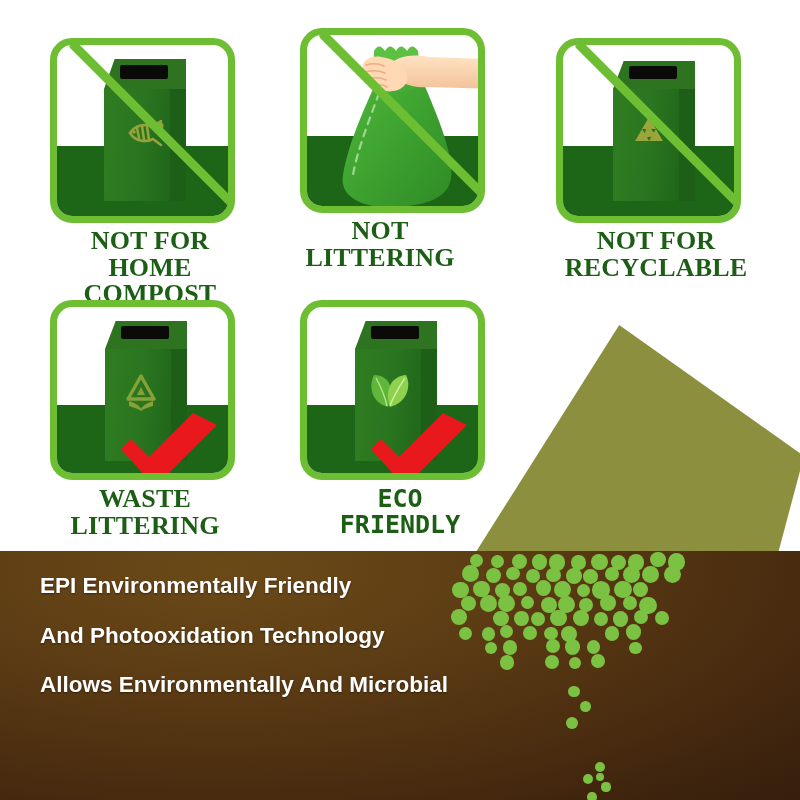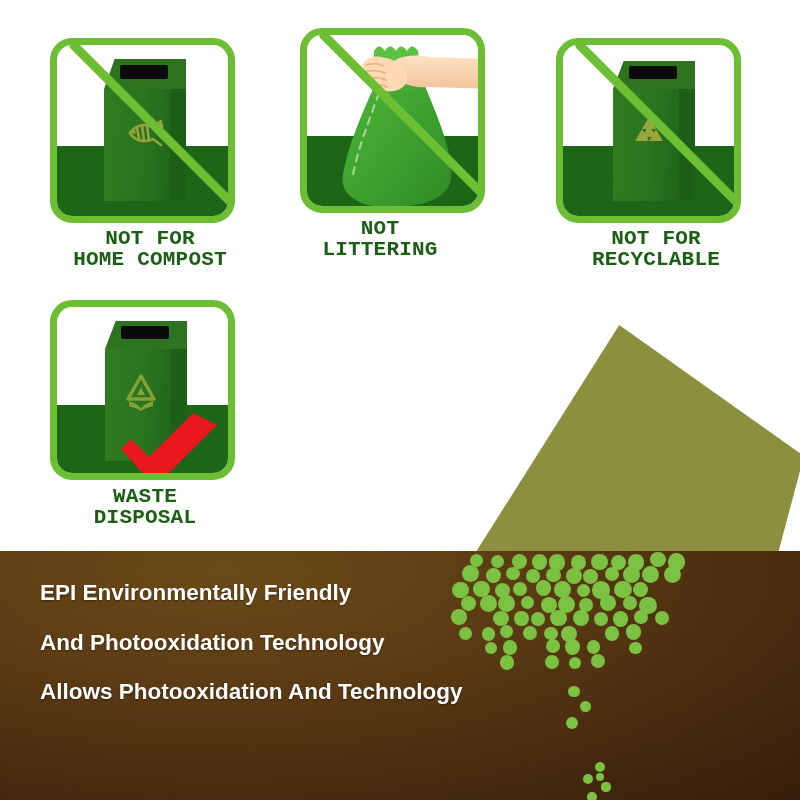--- a/index.html
+++ b/index.html
@@ -65,38 +65,38 @@
   
   .caption{
     position:absolute;left:0;width:100%;
     text-align:center;
     color:#1b5e14;
     font-weight:700;
     line-height:1.02;
     letter-spacing:0.2px;
     white-space:pre-line;
   }
-  .caption.sans{font-family:Liberation Mono, monospace;font-size:21px;}
+  .caption.sans{font-family:Liberation Serif, serif;font-size:26px;}
   .caption.mono{font-family:"DejaVu Sans Mono", monospace;font-size:25px;letter-spacing:0px;}
 
   
   .olive-bag{
     position:absolute;
     background:#8b8f3e;
   }
 
   
   .bottom-band{
     position:absolute;left:0;top:551px;width:800px;height:249px;
     background:
       radial-gradient(120% 150% at 28% 8%, #6b4a18 0%, #5d3d14 28%, #4a2c10 58%, #38200c 82%, #2a170a 100%);
     overflow:hidden;
   }
   .band-text{
-    position:absolute;left:40px;top:31px;width:450px;
+    position:absolute;left:40px;top:24px;width:450px;
     color:#ffffff;
   }
   .band-line{
     font-family:"Liberation Sans", sans-serif;
     font-size:22.5px;
     font-weight:700;
     line-height:1;
     margin-bottom:27px;
     white-space:nowrap;
     text-shadow:0 1px 2px rgba(0,0,0,.45);
@@ -239,23 +239,52 @@
         </div>
 
         <div class="check" style="left:62px;top:106px;width:100px;height:76px;z-index:6;">
           <svg width="100" height="76" viewBox="0 0 100 76">
             <path d="M2 36 L12 26 L30 44 L74 0 L98 12 L36 74 Z" fill="#e8181c"></path>
           </svg>
         </div>
       </div>
 
       <div class="caption sans" style="top:186px;width:200px;left:-5px;">WASTE
-DISPOSAL</div>
-    </div>
-
+LITTERING</div>
+    </div>
+
+    <div class="icon-card" style="left:300px;top:300px;width:200px;height:250px;">
+      <div class="frame" style="width:185px;height:180px;">
+        <div class="ground" style="height:68px;"></div>
+
+        <div class="bin" style="left:48px;top:14px;width:82px;height:140px;">
+          <div class="top" style="height:28px;background:#2e731f;clip-path:polygon(13% 0,100% 0,100% 100%,0 100%);"></div>
+          <div class="front" style="top:28px;height:112px;width:66px;background:linear-gradient(95deg,#2f7d20 0%,#2a7520 55%,#20661a 100%);"></div>
+          <div class="side" style="top:28px;height:112px;width:16px;background:#1d5f16;"></div>
+          <div class="slot" style="left:16px;top:5px;width:48px;height:13px;"></div>
+          <span class="bin-sym" style="left:13px;top:52px;transform:none;">
+            <svg width="46" height="36" viewBox="0 0 46 36">
+              <path d="M20 34 C4 30, 0 14, 6 2 C20 2, 28 14, 20 34 Z" fill="#5fb63a"></path>
+              <path d="M22 34 C38 30, 44 14, 38 2 C24 3, 16 16, 22 34 Z" fill="#8ed14e"></path>
+              <path d="M8 5 C13 14, 17 24, 19 33" stroke="#b6e68a" stroke-width="1.4" fill="none"></path>
+              <path d="M37 5 C31 14, 25 24, 22 33" stroke="#cdf0a3" stroke-width="1.4" fill="none"></path>
+            </svg>
+          </span>
+        </div>
+
+        <div class="check" style="left:62px;top:106px;width:100px;height:76px;z-index:6;">
+          <svg width="100" height="76" viewBox="0 0 100 76">
+            <path d="M2 36 L12 26 L30 44 L74 0 L98 12 L36 74 Z" fill="#e8181c"></path>
+          </svg>
+        </div>
+      </div>
+
+      <div class="caption mono" style="top:186px;width:200px;left:0;">ECO
+FRIENDLY</div>
+    </div>
 
     <div class="olive-bag" style="left:474px;top:325px;width:330px;height:230px;
                 clip-path:polygon(44% 0%, 100% 57%, 92% 100%, 0% 100%);"></div>
 
   </div>
 
   <div class="bottom-band">
 
     <div class="dots-layer" id="dots-layer">
         <div class="dot" style="left: 469.999px; top: 2.72203px; width: 13.325px; height: 13.325px; background: rgb(124, 194, 66);"></div>
@@ -334,18 +363,18 @@
         <div class="dot" style="left: 594.8px; top: 210.8px; width: 10.4px; height: 10.4px; background: rgb(124, 194, 66);"></div>
         <div class="dot" style="left: 583px; top: 223px; width: 10px; height: 10px; background: rgb(124, 194, 66);"></div>
         <div class="dot" style="left: 601.4px; top: 231.4px; width: 9.2px; height: 9.2px; background: rgb(124, 194, 66);"></div>
         <div class="dot" style="left: 587.2px; top: 241.2px; width: 9.6px; height: 9.6px; background: rgb(124, 194, 66);"></div>
         <div class="dot" style="left: 595.6px; top: 221.6px; width: 8.8px; height: 8.8px; background: rgb(124, 194, 66);"></div>
       </div>
 
     <div class="band-text">
       <div class="band-line">EPI Environmentally Friendly</div>
       <div class="band-line">And Photooxidation Technology</div>
-      <div class="band-line">Allows Photooxidation And Technology</div>
+      <div class="band-line">Allows Environmentally And Microbial</div>
     </div>
 
   </div>
 
 </div>
 
 </body></html>

